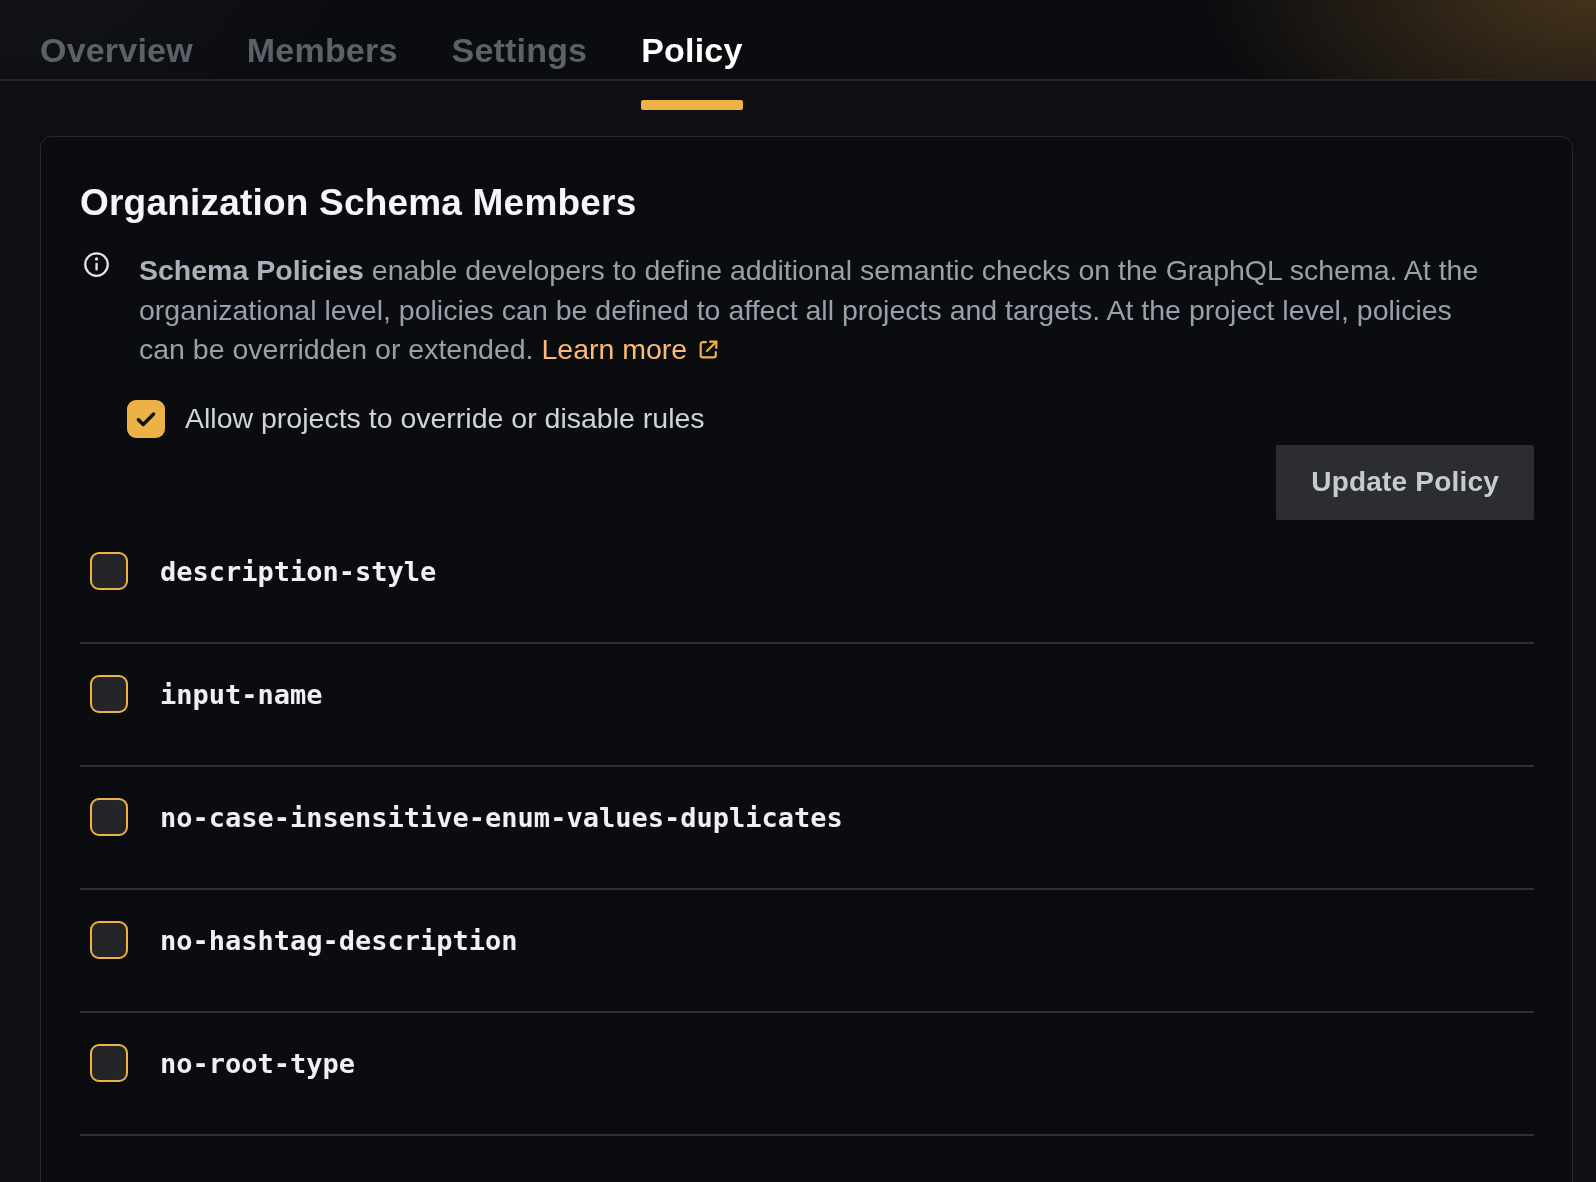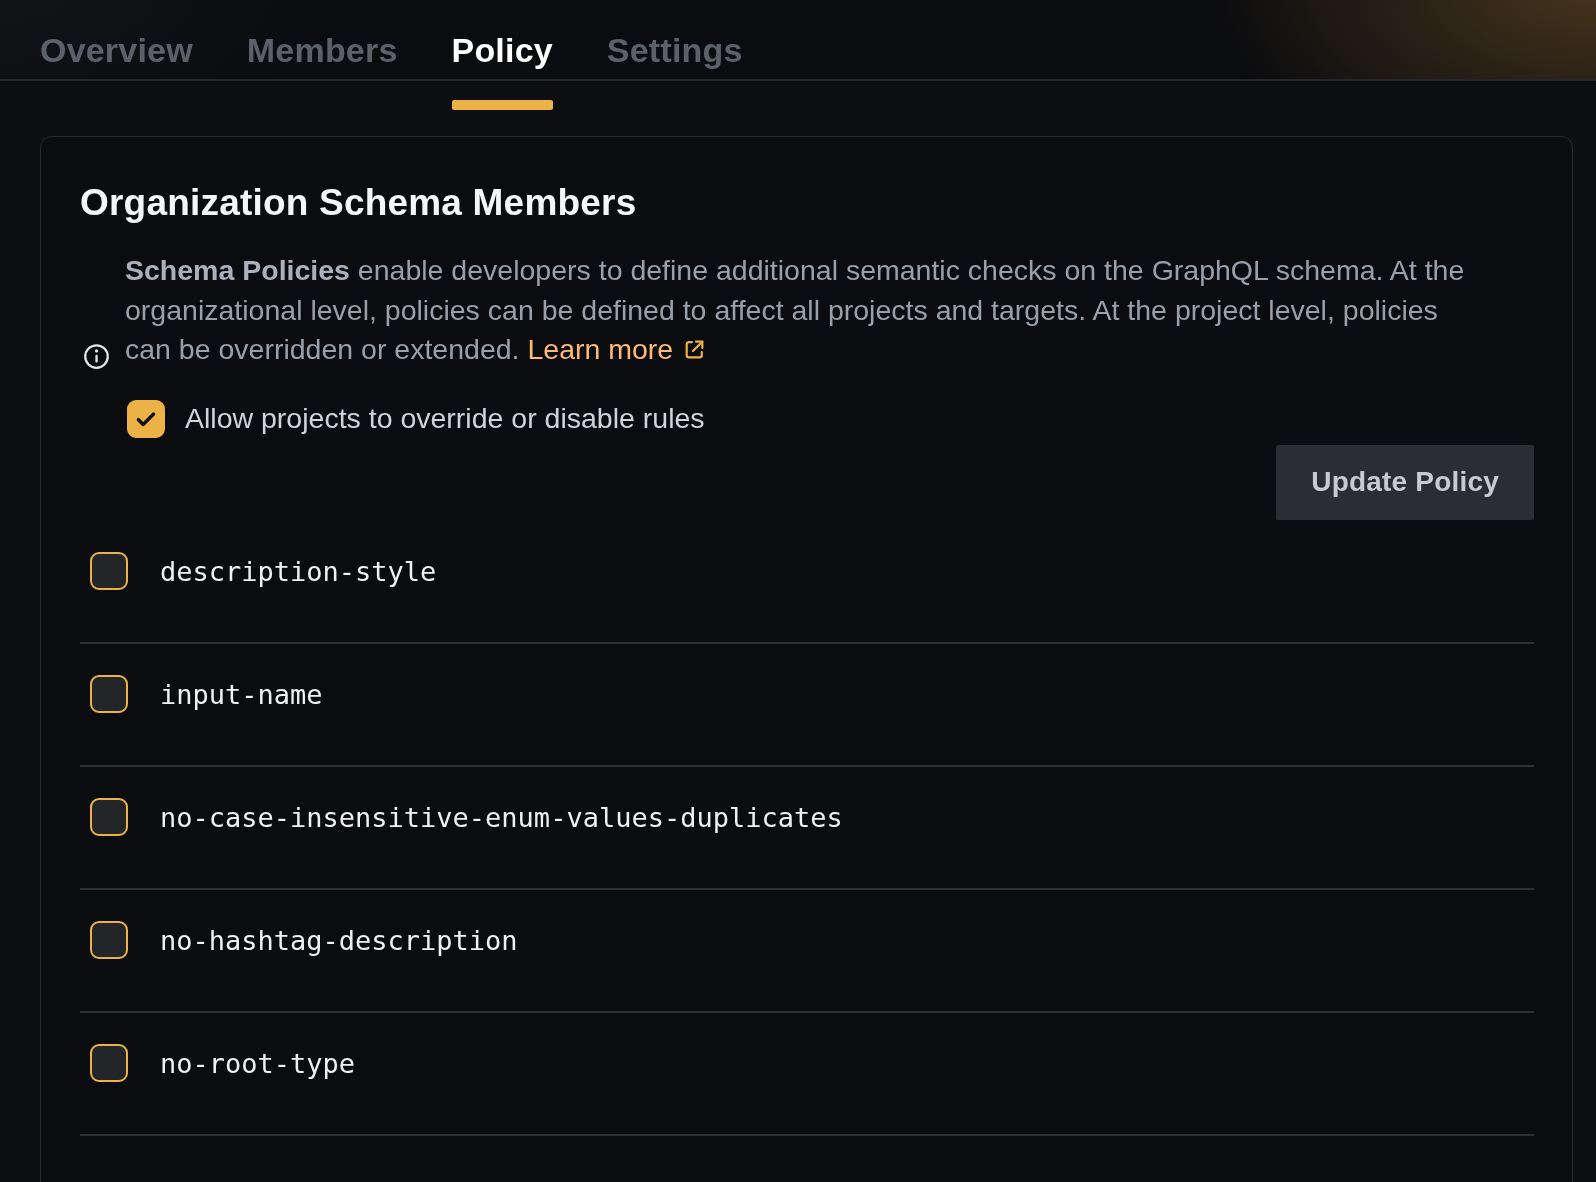--- a/index.html
+++ b/index.html
@@ -64,22 +64,22 @@
     margin: 5px 0 0;
     font-size: 37px;
     font-weight: 700;
     color: #f5f6f8;
     letter-spacing: 0.2px;
   }
 
   
   .info-row {
     display: flex;
-    align-items: flex-end;
-    gap: 15px;
+    align-items: flex-start;
+    gap: 29px;
     margin-top: 27px;
     margin-left: 3px;
   }
   .info-icon { flex: 0 0 auto; display: flex; }
   .info-text {
     font-size: 28.5px;
     line-height: 39.5px;
     color: #98a0ab;
   }
   .info-text .bold { font-weight: 700; color: #aab1bc; }
@@ -143,44 +143,44 @@
     height: 123px;
     display: flex;
     align-items: center;
     padding: 0 0 20px 10px;
     border-bottom: 2px solid #2e3035;
   }
   .rule-name {
     margin-left: 32px;
     font-family: "DejaVu Sans Mono", monospace;
     font-size: 27px;
-    font-weight: 400;
+    font-weight: 700;
     color: #eef0f2;
   }
 </style>
 </head>
 <body>
 
 <header class="topnav">
   <nav class="tabs">
     <div class="tab">
       <span>Overview</span>
 
     </div>
     <div class="tab">
       <span>Members</span>
 
     </div>
+    <div class="tab">
+      <span>Settings</span>
+
+    </div>
     <div class="tab active">
       <span>Policy</span>
       <span class="underline"></span>
-    </div>
-    <div class="tab">
-      <span>Settings</span>
-
     </div>
   </nav>
 </header>
 
 <main>
   <section class="card">
 
     <h2 class="card-title">Organization Schema Members</h2>
 
     <div class="info-row">

